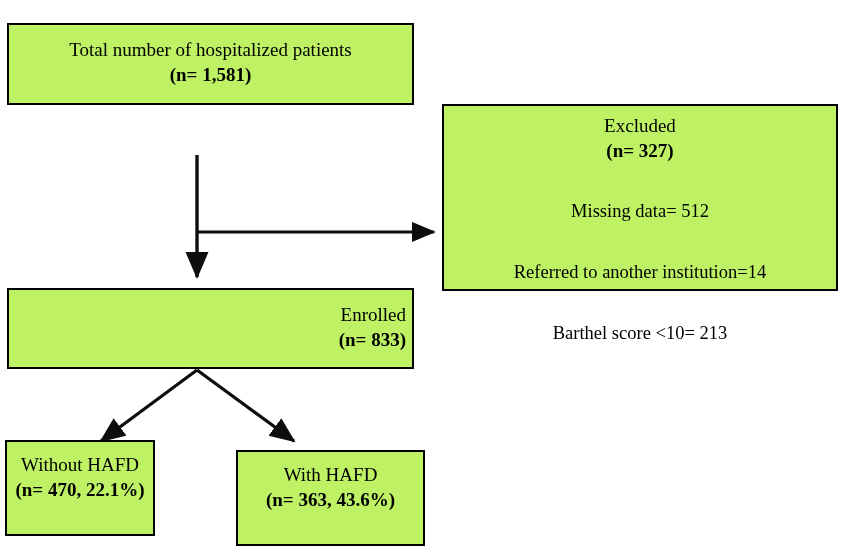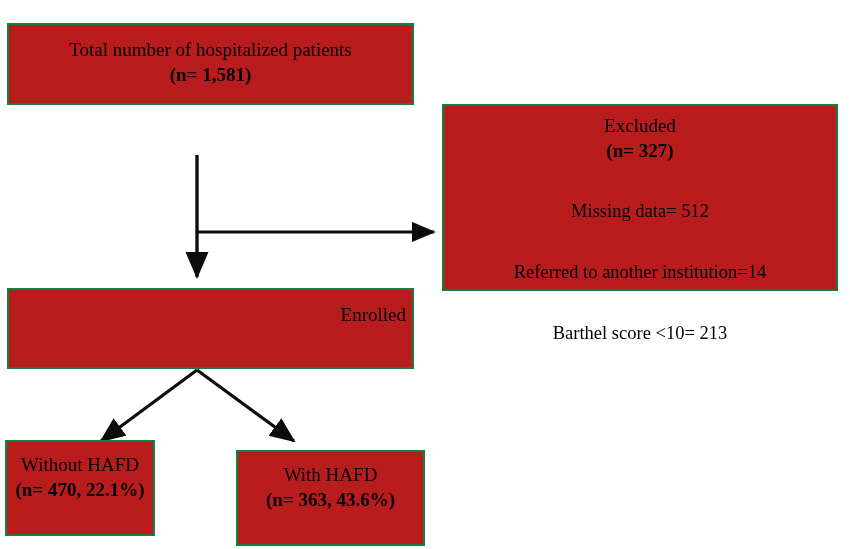--- a/index.html
+++ b/index.html
@@ -15,22 +15,22 @@
   #canvas {
     position: relative;
     width: 850px;
     height: 549px;
     background: #ffffff;
     overflow: hidden;
   }
   .node {
     position: absolute;
     box-sizing: border-box;
-    background: #b91c1c;
-    border: 2px solid #15803d;
+    background: #bef264;
+    border: 2px solid #000000;
     text-align: center;
     color: #000000;
   }
   .node .lines {
     position: absolute;
     left: 0;
     right: 0;
     top: 8px;
     padding: 0 6px;
   }
@@ -112,20 +112,21 @@
       <span class="tline bold">(n= 327)</span>
       <span class="tline small">Missing data= 512</span>
       <span class="tline small">Referred to another institution=14</span>
       <span class="tline small">Barthel score &lt;10= 213</span>
     </div>
   </div>
 
   <div class="node" id="node-enrolled">
     <div class="lines">
       <span class="tline">Enrolled</span>
+      <span class="tline bold">(n= 833)</span>
     </div>
   </div>
 
   <div class="node" id="node-without">
     <div class="lines">
       <span class="tline">Without HAFD</span>
       <span class="tline bold">(n= 470, 22.1%)</span>
     </div>
   </div>
 

